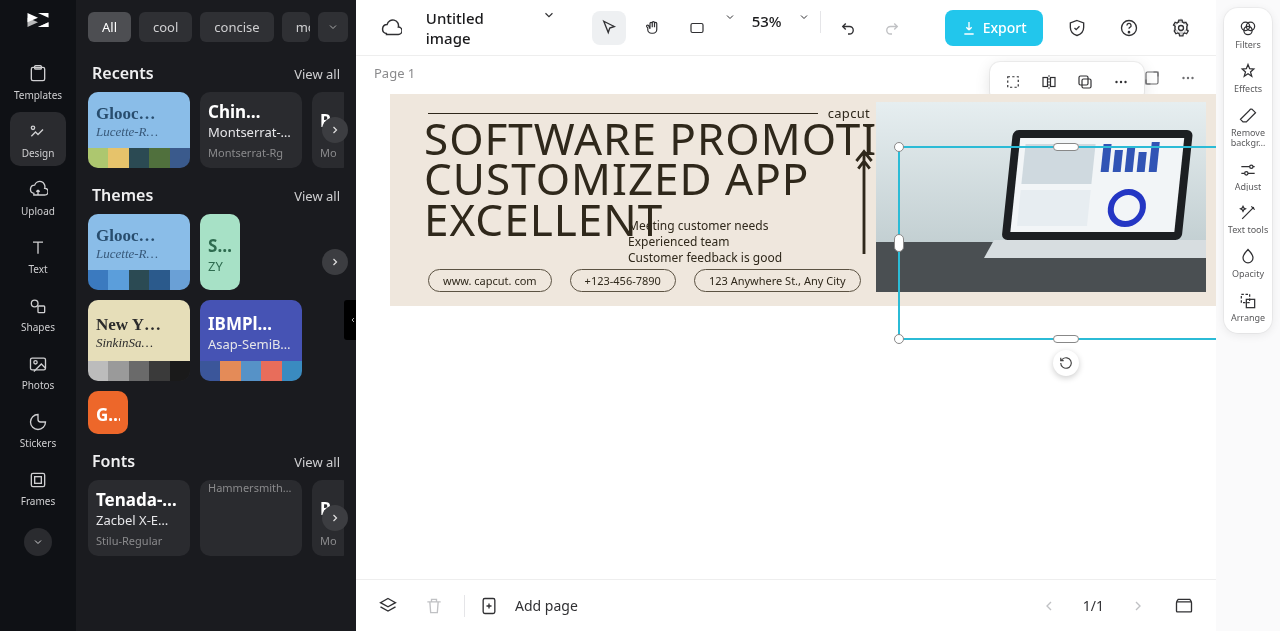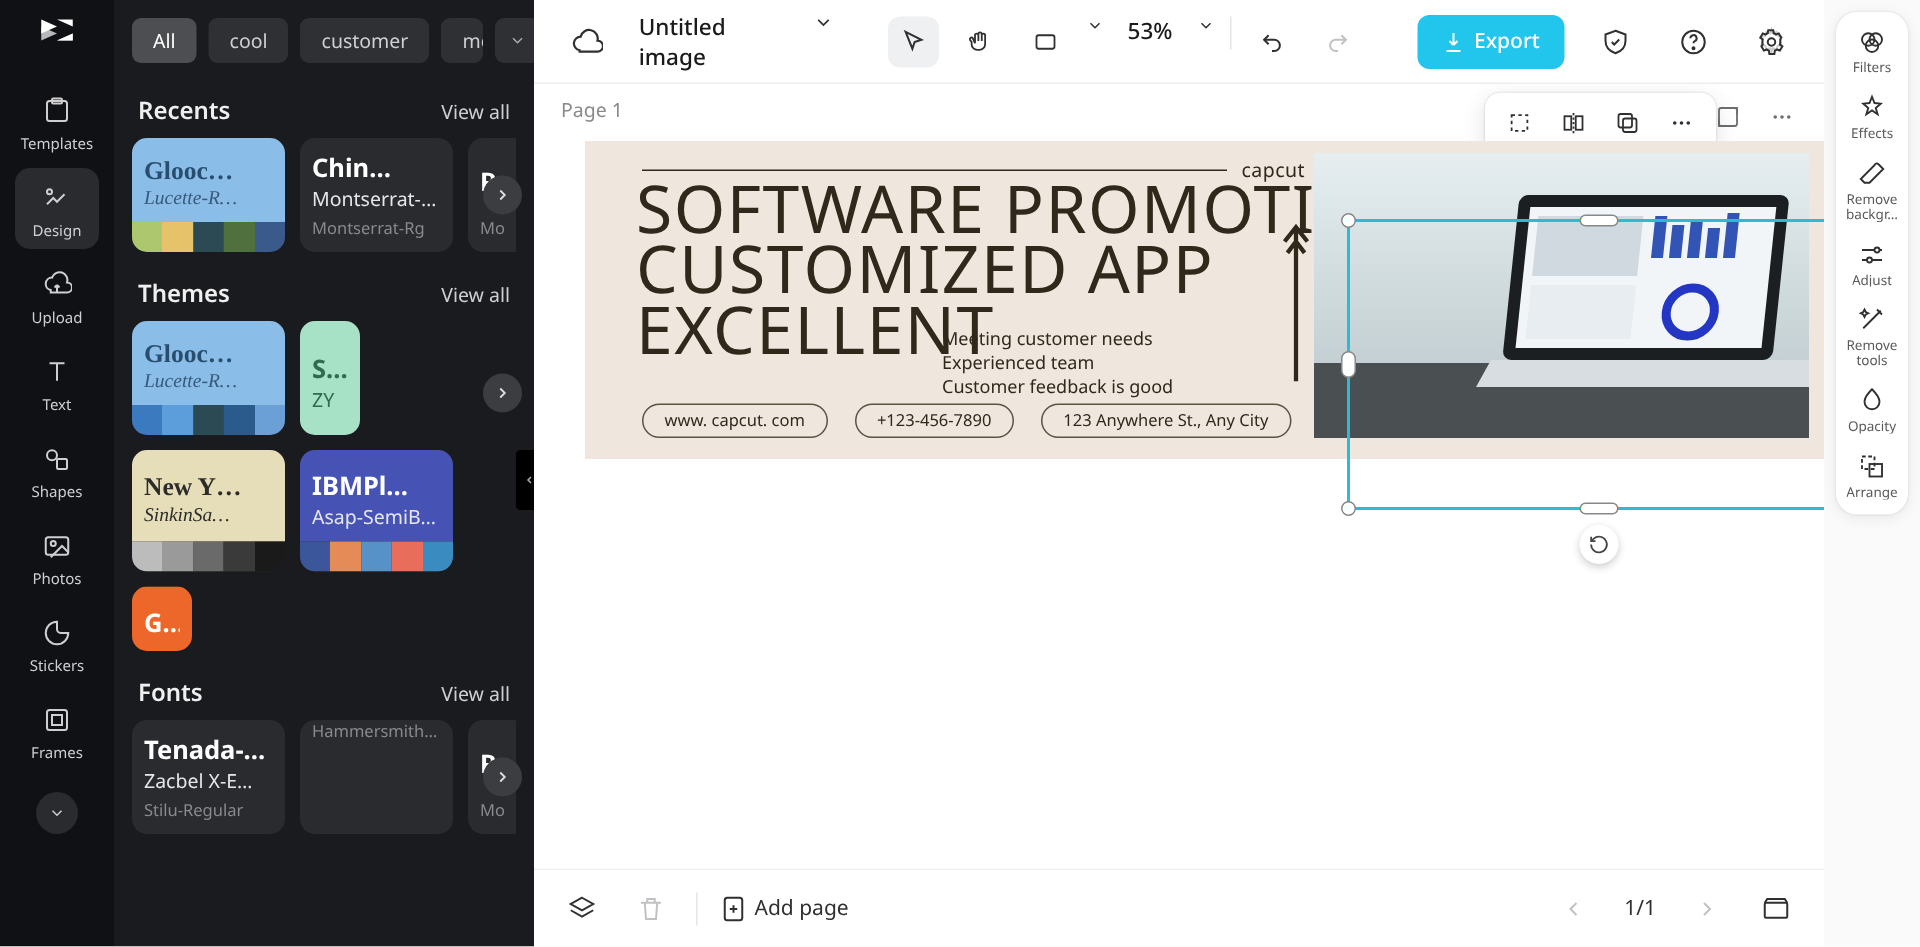--- a/index.html
+++ b/index.html
@@ -108,21 +108,21 @@
   .h-tl{left:-6px;top:-6px}.h-tr{right:-6px;top:-6px}.h-bl{left:-6px;bottom:-6px}.h-br{right:-6px;bottom:-6px}
   .h-l{left:-6px;top:50%;transform:translateY(-50%);height:18px;border-radius:5px}
   .h-r{right:-6px;top:50%;transform:translateY(-50%);height:18px;border-radius:5px}
   .h-t{top:-5px;left:50%;transform:translateX(-50%);width:26px;height:8px;border-radius:5px}
   .h-b{bottom:-5px;left:50%;transform:translateX(-50%);width:26px;height:8px;border-radius:5px}
   .rot{position:absolute;left:50%;bottom:-38px;transform:translateX(-50%);width:26px;height:26px;border-radius:13px;background:#fff;box-shadow:0 2px 6px rgba(0,0,0,.2);display:flex;align-items:center;justify-content:center;color:#444;cursor:grab}
 
   .bottombar{height:52px;border-top:1px solid #eee;display:flex;align-items:center;padding:0 16px;gap:14px}
   .bottombar .ibtn{width:32px;height:32px;border-radius:6px;display:flex;align-items:center;justify-content:center;color:#303033;cursor:pointer}
   .bottombar .ibtn.disabled{color:#c0c1c4;cursor:default}
-  .add-page{display:flex;align-items:center;gap:4px;color:#303033;font-size:14px;cursor:pointer}
+  .add-page{display:flex;align-items:center;gap:16px;color:#303033;font-size:14px;cursor:pointer}
   .bb-spacer{flex:1}
   .page-count{font-size:14px;color:#303033;padding:0 4px}
 
   
   .prail{width:64px;background:#fafafb}
   .prail-inner{margin:8px 8px 0;background:#fff;border-radius:14px;box-shadow:0 2px 10px rgba(0,0,0,.08),0 0 0 1px rgba(0,0,0,.04);padding:10px 0;display:flex;flex-direction:column;align-items:flex-start;gap:12px}
   .prail-item{width:48px;display:flex;flex-direction:column;align-items:center;gap:2px;color:#303033;cursor:pointer}
   .prail-item .plbl{font-size:9px;text-align:center;line-height:1.1;color:#5a5a5c;max-width:48px;overflow:hidden;display:-webkit-box;-webkit-line-clamp:2;-webkit-box-orient:vertical}
 
   svg{display:block}
@@ -218,21 +218,21 @@
 <div class="side">
   <div class="side-collapse">
     <svg width="8" height="14" viewBox="0 0 24 24" fill="none" stroke="currentColor" stroke-width="3">
         <path d="M15 6l-6 6 6 6"></path>
       </svg>
   </div>
 
   <div class="chip-row">
     <div class="chip active">All</div>
     <div class="chip">cool</div>
-    <div class="chip">customer</div>
+    <div class="chip">concise</div>
     <div class="chip" style="max-width:60px;overflow:hidden">modern</div>
     <div class="chip-more">
         <svg width="12" height="12" viewBox="0 0 24 24" fill="none" stroke="currentColor" stroke-width="2">
           <path d="M6 9l6 6 6-6"></path>
         </svg>
       </div>
   </div>
 
   <div class="section">
     <div class="section-head">
@@ -646,21 +646,21 @@
           <path d="M4 8h10M18 8h2M4 16h4M12 16h8"></path>
           <circle cx="16" cy="8" r="2"></circle>
           <circle cx="10" cy="16" r="2"></circle>
         </svg>
         <span class="plbl">Adjust</span>
       </div>
     <div class="prail-item">
         <svg width="20" height="20" viewBox="0 0 24 24" fill="none" stroke="currentColor" stroke-width="1.5">
           <path d="M5 19L19 5m-3-1l4 4M6 4l1 2 2 1-2 1-1 2-1-2-2-1 2-1 1-2z"></path>
         </svg>
-        <span class="plbl">Remove tools</span>
+        <span class="plbl">Text tools</span>
       </div>
     <div class="prail-item">
         <svg width="20" height="20" viewBox="0 0 24 24" fill="none" stroke="currentColor" stroke-width="1.5">
           <path d="M12 3c4 4 6 7 6 10a6 6 0 0 1-12 0c0-3 2-6 6-10z"></path>
         </svg>
         <span class="plbl">Opacity</span>
       </div>
     <div class="prail-item">
         <svg width="20" height="20" viewBox="0 0 24 24" fill="none" stroke="currentColor" stroke-width="1.5">
           <rect x="4" y="4" width="10" height="10" stroke-dasharray="3 2"></rect>

